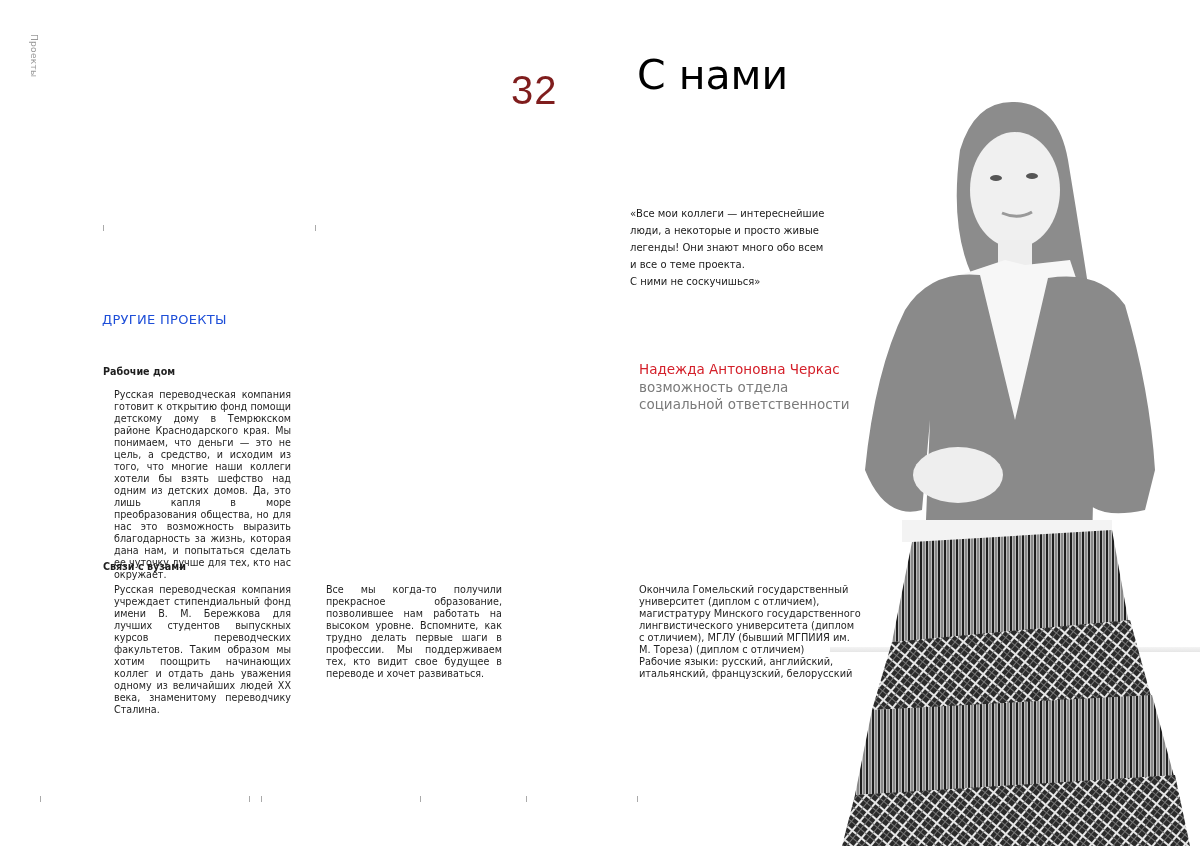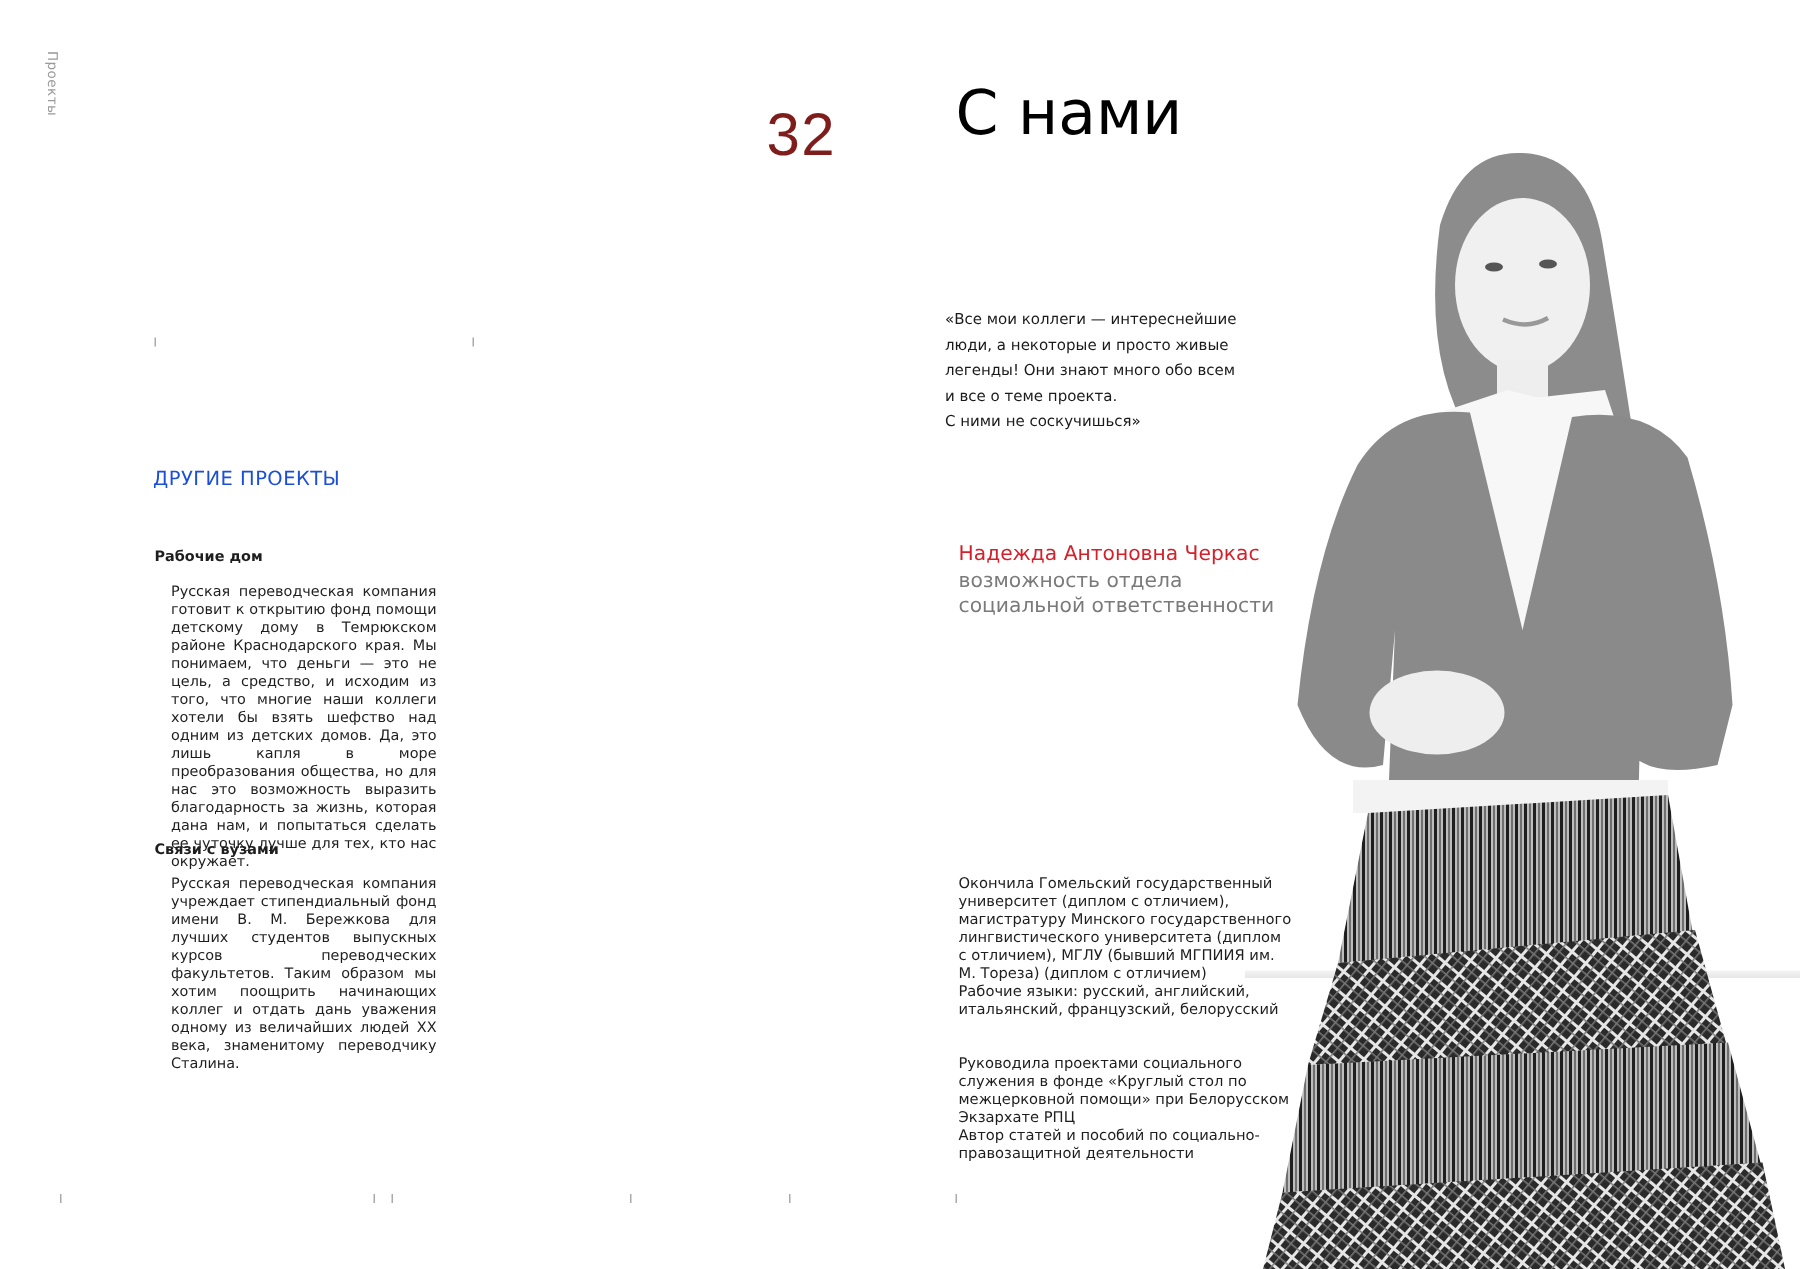--- a/index.html
+++ b/index.html
@@ -68,20 +68,21 @@
   <span class="h">Рабочие дом</span>
   <p>Русская переводческая компания готовит к открытию фонд помощи детскому дому в Темрюкском районе Краснодарского края. Мы понимаем, что деньги — это не цель, а средство, и исходим из того, что многие наши коллеги хотели бы взять шефство над одним из детских домов. Да, это лишь капля в море преобразования общества, но для нас это возможность выразить благодарность за жизнь, которая дана нам, и попытаться сделать ее чуточку лучше для тех, кто нас окружает.</p>
 </div>
 
 <div class="block" style="left:103px;top:561px;width:199px;">
   <span class="h">Связи с вузами</span>
   <p>Русская переводческая компания учреждает стипендиальный фонд имени В. М. Бережкова для лучших студентов выпускных курсов переводческих факультетов. Таким образом мы хотим поощрить начинающих коллег и отдать дань уважения одному из величайших людей XX века, знаменитому переводчику Сталина.</p>
 </div>
 
 <div class="block" style="left:315px;top:573px;width:198px;">
+  <p>Все мы когда-то получили прекрасное образование, позволившее нам работать на высоком уровне. Вспомните, как трудно делать первые шаги в профессии. Мы поддерживаем тех, кто видит свое будущее в переводе и хочет развиваться.</p>
 </div>
 
 <div class="rule"></div>
 
 <svg class="photo" viewBox="0 0 370 756" xmlns="http://www.w3.org/2000/svg">
   <defs>
     <pattern id="stripes" width="6" height="10" patternUnits="userSpaceOnUse">
       <rect width="6" height="10" fill="#bdbdbd"></rect>
       <rect x="0" width="2" height="10" fill="#1f1f1f"></rect>
       <rect x="3.5" width="1" height="10" fill="#555"></rect>
@@ -129,19 +130,13 @@
 
 <div class="bio">
   <p>Окончила Гомельский государственный
 университет (диплом с отличием),
 магистратуру Минского государственного
 лингвистического университета (диплом
 с отличием), МГЛУ (бывший МГПИИЯ им.
 М. Тореза) (диплом с отличием)
 Рабочие языки: русский, английский,
 итальянский, французский, белорусский</p>
-  <p>Руководила проектами социального
-служения в фонде «Круглый стол по
-межцерковной помощи» при Белорусском
-Экзархате РПЦ
-Автор статей и пособий по социально-
-правозащитной деятельности</p>
 </div>
 
 </body></html>

